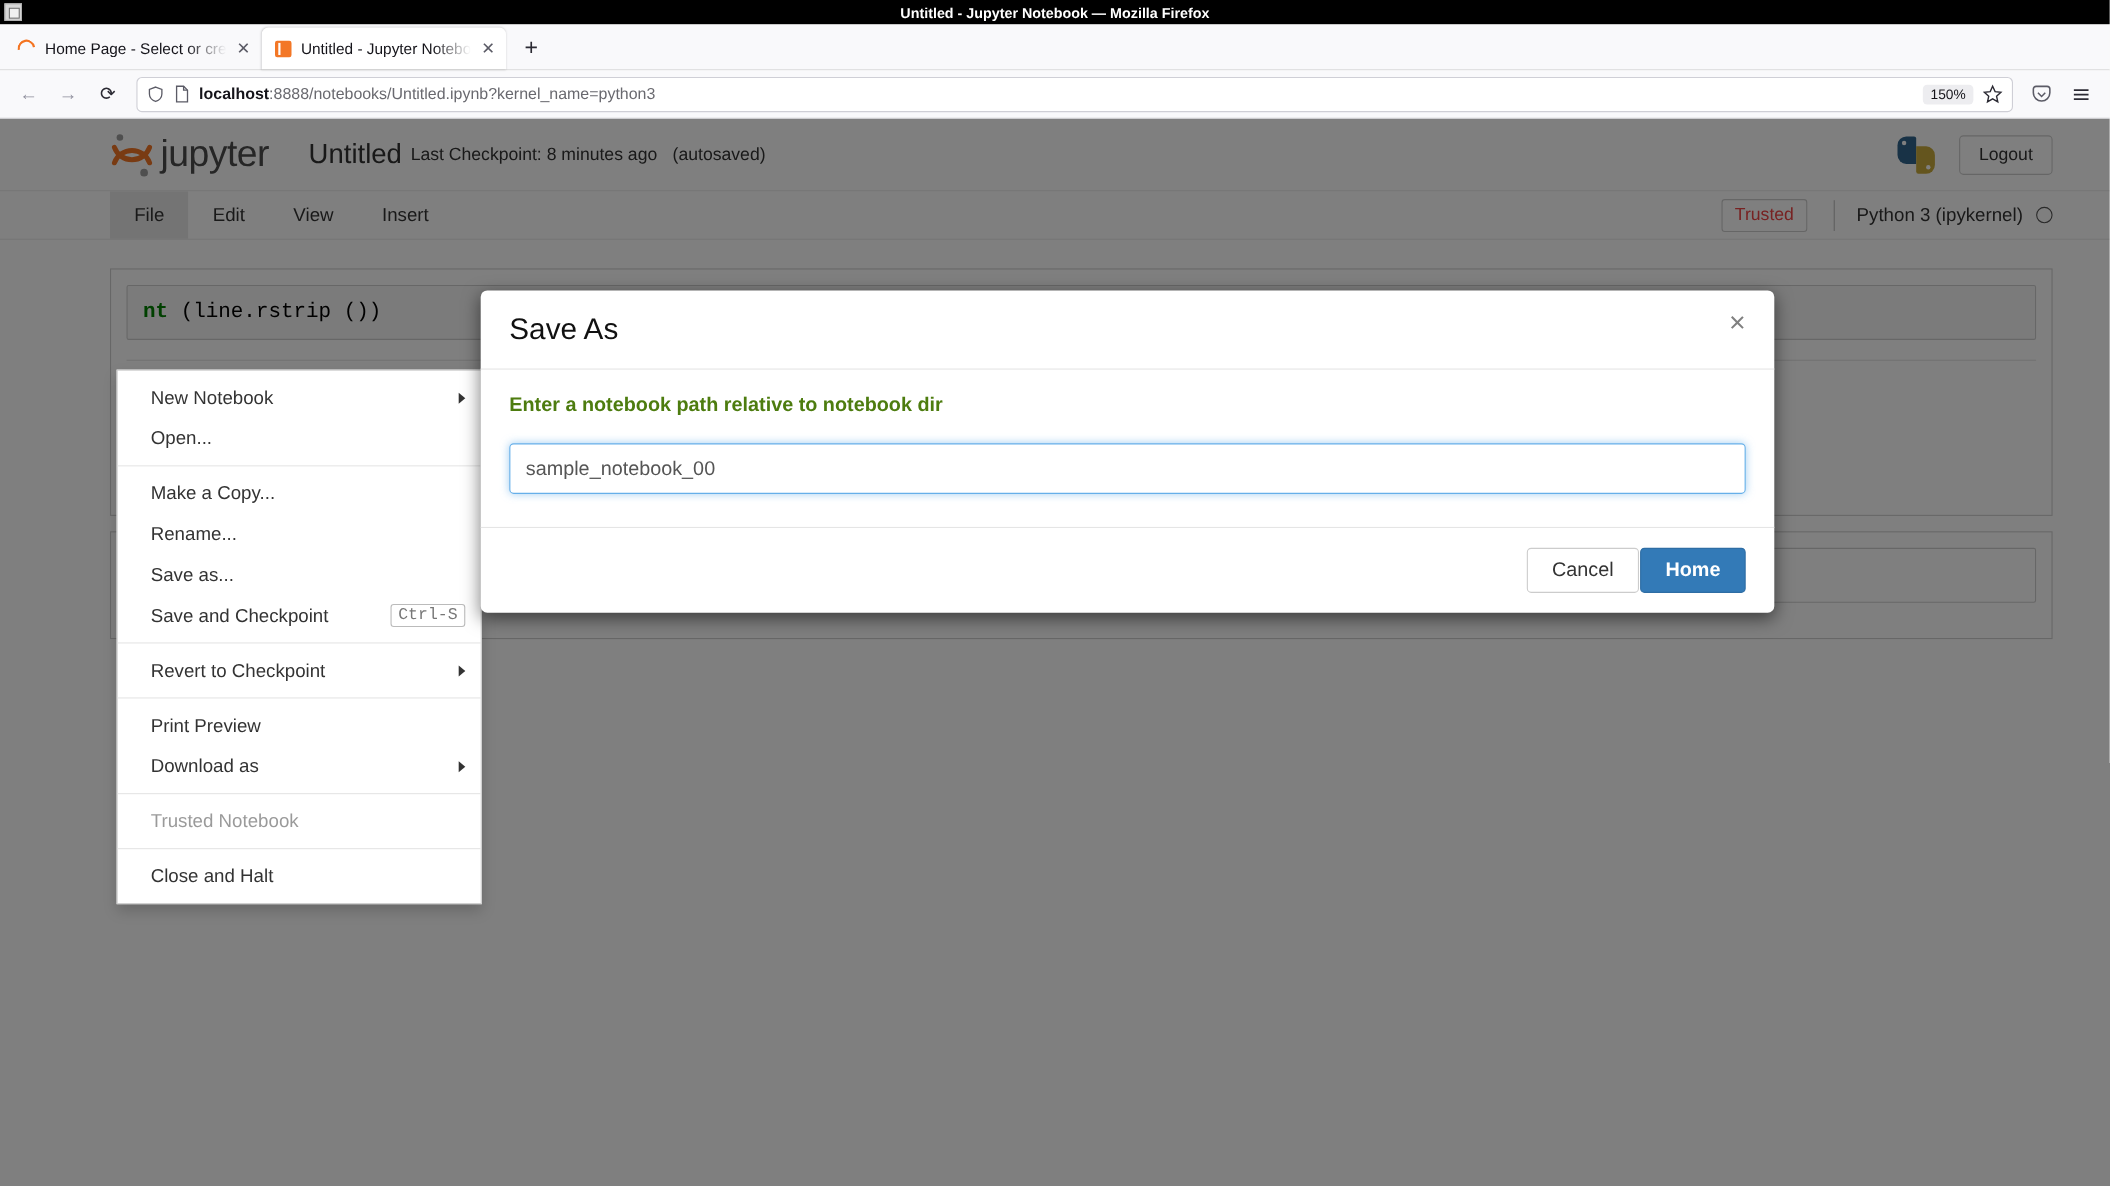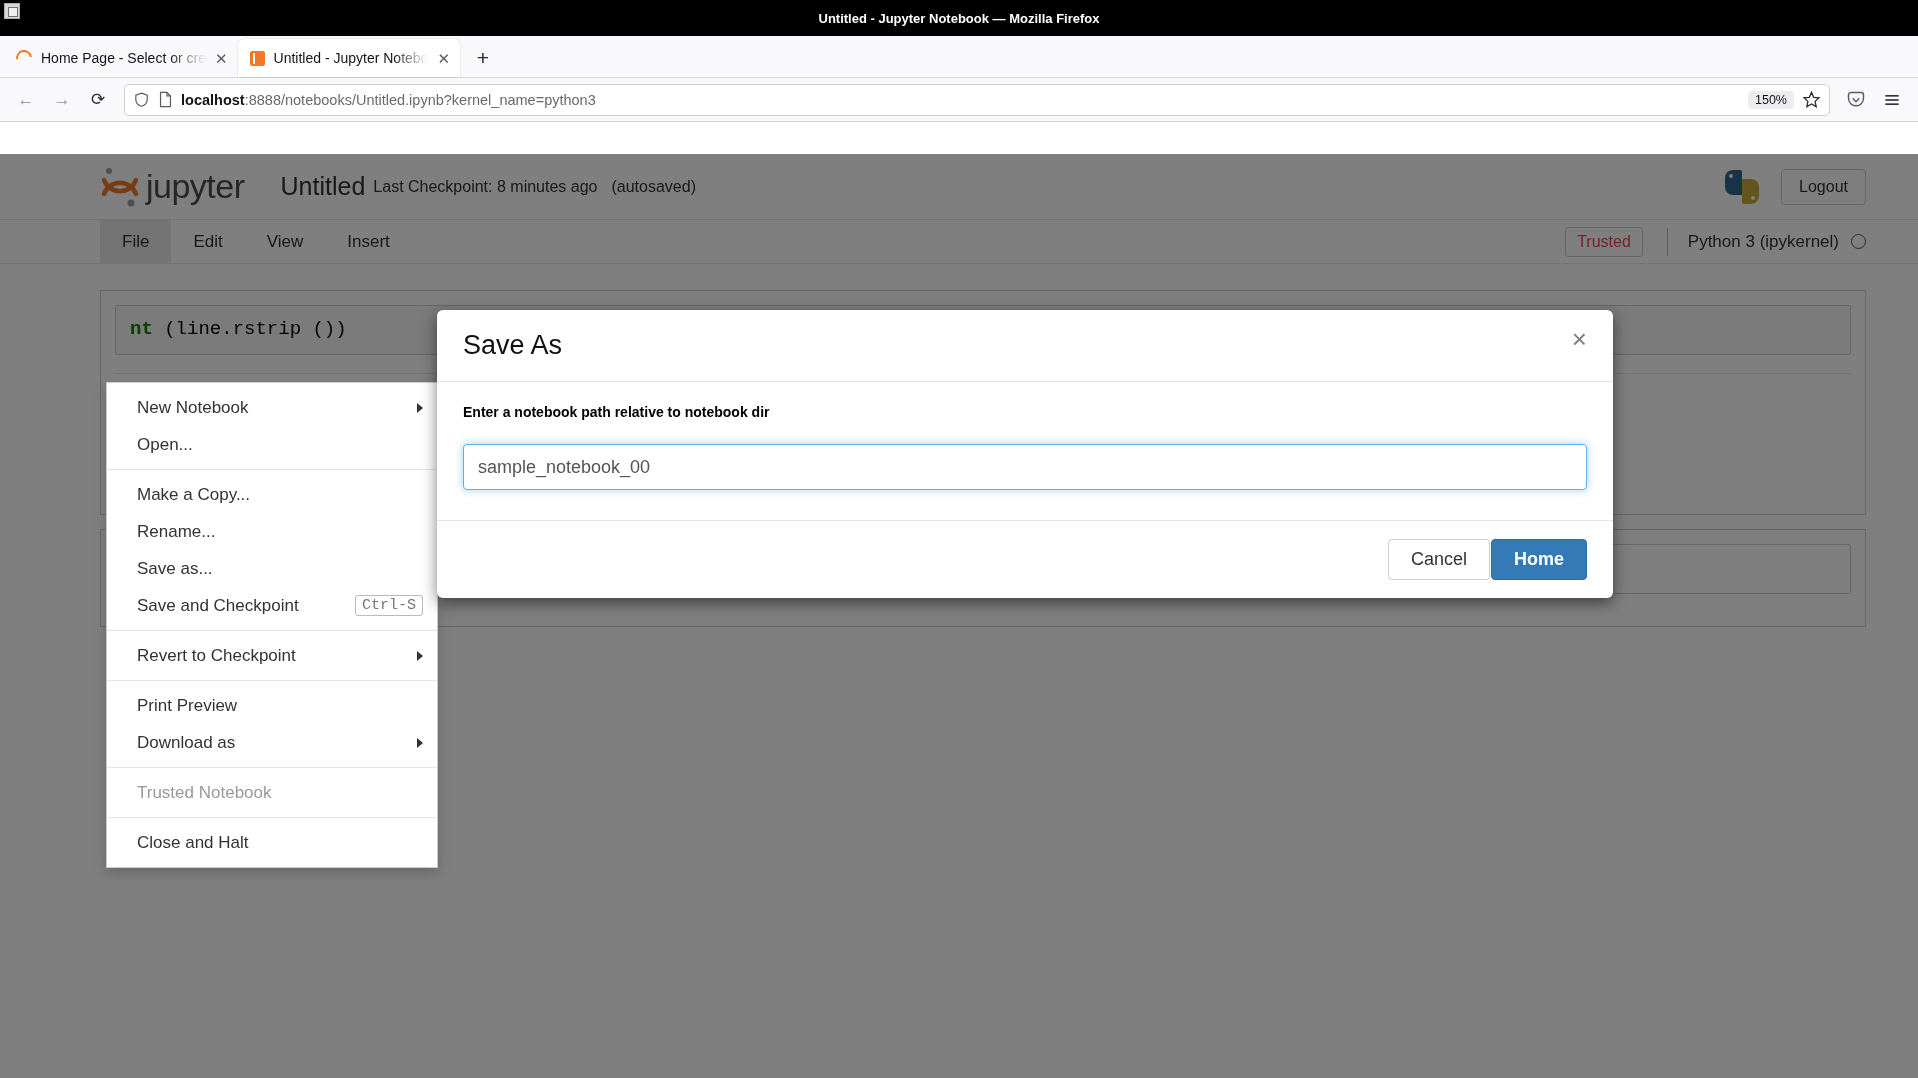--- a/index.html
+++ b/index.html
@@ -5,21 +5,21 @@
   * { box-sizing: border-box; margin: 0; padding: 0; }
   html, body {
     width: 1918px; height: 1078px;
     font-family: "Liberation Sans", sans-serif;
     overflow: hidden;
     background: #ffffff;
   }
 
   
   .window-titlebar {
-    height: 36px; background: #000000; color: #ffffff;
+    height: 22px; background: #000000; color: #ffffff;
     display: flex; align-items: center; justify-content: center;
     position: relative; font-size: 13px; font-weight: bold;
   }
   .window-titlebar .win-icon {
     position: absolute; left: 4px; top: 3px;
     width: 16px; height: 16px; border: 1px solid #b0b0b0;
     background: #d8d8d8;
   }
   .window-titlebar .win-icon::after {
     content: ""; position: absolute; left: 3px; top: 3px;
@@ -87,21 +87,21 @@
     background: #ededf0; color: #15141a; font-size: 12.5px;
     padding: 2px 7px; border-radius: 4px; cursor: pointer;
   }
   .icon-shape { color: #5b5b66; display:flex; align-items:center; }
 
   
   .page { position: relative; height: calc(1078px - 22px - 42px - 44px); background: #fff; }
 
   .jp-header {
     height: 66px; background: #fff; display: flex; align-items: center;
-    padding: 0 52px 0 100px; border-bottom: 1px solid #e7e7e7; margin-top: 32px;
+    padding: 0 52px 0 100px; border-bottom: 1px solid #e7e7e7;
   }
   .jp-logo { display: flex; align-items: center; gap: 6px; }
   .jp-logo-mark { width: 40px; height: 42px; position: relative; flex: none; }
   .jp-logo-text { font-size: 34px; color: #4d4d4d; letter-spacing: -0.5px; font-weight: 300; }
   .nb-name { font-size: 25px; color: #333; margin-left: 36px; }
   .nb-checkpoint { font-size: 16px; color: #333; margin-left: 8px; }
   .nb-autosave { font-size: 16px; color: #333; margin-left: 14px; }
   .jp-header-right { margin-left: auto; display: flex; align-items: center; gap: 22px; }
   .py-logo { width: 34px; height: 34px; position: relative; }
   .py-logo span { position: absolute; width: 17px; height: 25px; }
@@ -205,21 +205,21 @@
     padding: 20px 26px; border-bottom: 1px solid #e5e5e5;
     display: flex; align-items: flex-start;
   }
   .modal-title { font-size: 27px; color: #111; font-weight: normal; }
   .modal-close {
     margin-left: auto; font-size: 26px; color: #808080; line-height: .7;
     cursor: pointer; background: none; border: none;
     font-family: "Liberation Sans", sans-serif;
   }
   .modal-body { padding: 22px 26px 30px 26px; }
-  .modal-label { font-size: 14px; font-weight: bold; color: #000000; margin-bottom: 24px; }
+  .modal-label { font-size: 18px; font-weight: bold; color: #4d7c0f; margin-bottom: 24px; }
   .modal-input {
     width: 100%; height: 46px; padding: 0 14px;
     border: 1px solid #66afe9; border-radius: 4px;
     font-size: 18px; color: #555;
     outline: none; box-shadow: 0 0 8px rgba(102,175,233,.6);
     font-family: "Liberation Sans", sans-serif;
   }
   .modal-footer {
     padding: 18px 26px; border-top: 1px solid #e5e5e5;
     display: flex; justify-content: flex-end; gap: 1px;

